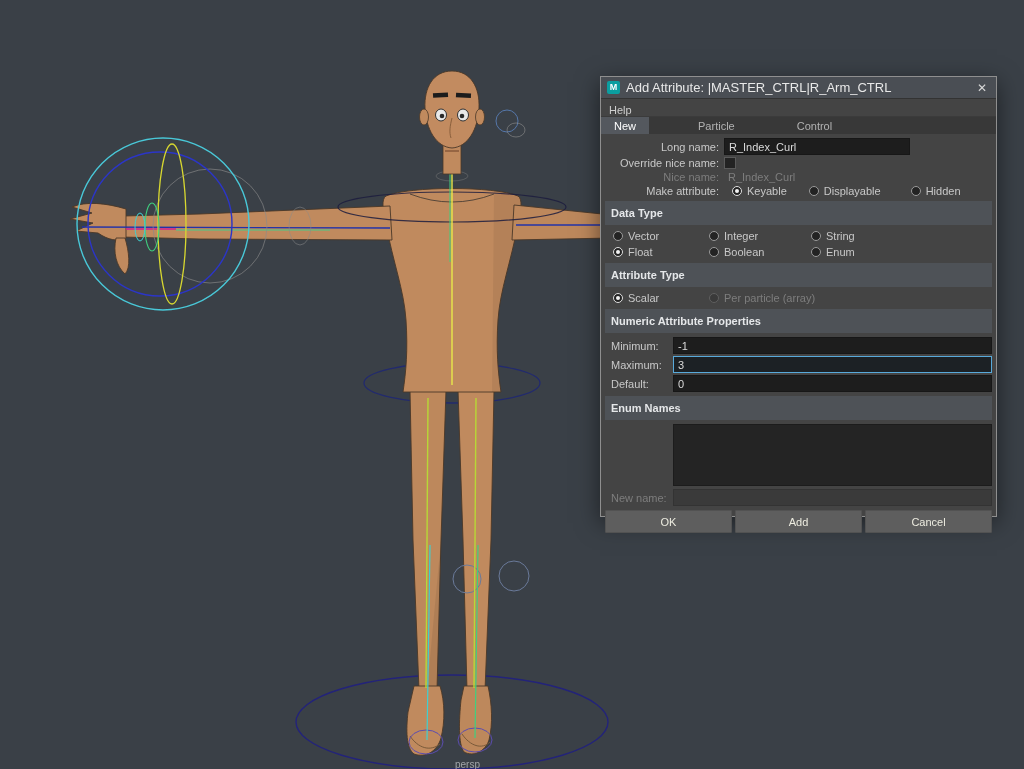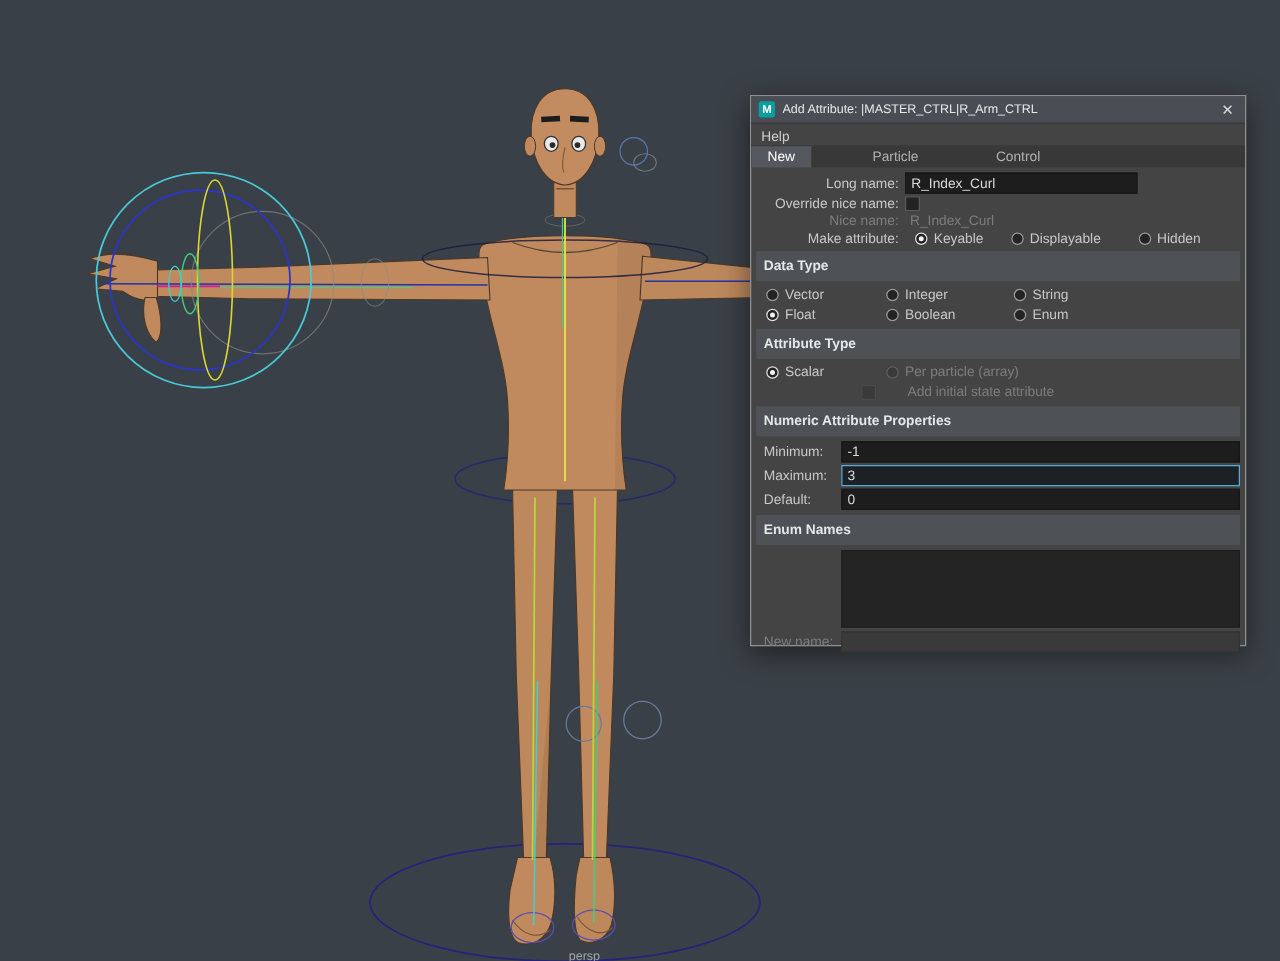--- a/index.html
+++ b/index.html
@@ -14,21 +14,21 @@
   
   .dialog{
     position:absolute;left:600px;top:76px;width:397px;height:441px;z-index:10;
     background:#444444;border:1px solid #8f8f8f;box-sizing:border-box;
     box-shadow:0 6px 22px rgba(0,0,0,.5);
     display:flex;flex-direction:column;
     font-size:11px;color:#c8c8c8;
   }
   .titlebar{height:21px;flex:none;background:#4a4e54;display:flex;align-items:center;padding:0 6px;gap:6px;border-bottom:1px solid #333;}
   .maya-icon{width:13px;height:13px;flex:none;background:#0b9ea0;color:#fff;font-weight:bold;font-size:9px;line-height:13px;text-align:center;border-radius:2px;}
-  .title{flex:1;color:#e8e8e8;font-size:10px;white-space:nowrap;overflow:hidden;}
+  .title{flex:1;color:#e8e8e8;font-size:13px;white-space:nowrap;overflow:hidden;}
   .close{color:#d8d8d8;font-size:12px;padding:0 3px;}
   .menubar{height:17px;flex:none;display:flex;align-items:flex-end;padding:0 8px;background:#444;border-bottom:1px solid #3b3b3b;}
   .menu-item{color:#cfcfcf;}
   .tabbar{height:17px;flex:none;background:#383838;display:flex;gap:36px;}
   .tab{padding:0 13px;color:#b2b2b2;display:flex;align-items:center;}
   .tab.active{background:#54585e;color:#ffffff;}
 
   .content{flex:1;display:flex;flex-direction:column;padding:3px 4px 2px;min-height:0;}
   .row{display:flex;align-items:center;margin:1px 0;flex:none;}
   .lbl{width:114px;text-align:right;margin-right:5px;color:#c8c8c8;flex:none;}
@@ -235,24 +235,20 @@
     <div class="dtrow">
       <span class="dtcol">
         <span class="radio sel"></span>
         <span class="rlabel">Scalar</span>
       </span>
       <span class="dtcol" style="width:auto">
         <span class="radio dis"></span>
         <span class="rlabel dim">Per particle (array)</span>
       </span>
     </div>
-    <div class="dtrow" style="padding-left:84px">
-      <span class="checkbox dis"></span>
-      <span class="rlabel dim">Add initial state attribute</span>
-    </div>
 
     <div class="header">Numeric Attribute Properties</div>
     <div class="row">
       <span class="numlbl">Minimum:</span>
       <input class="txt numfield" type="text" value="-1" style="">
     </div>
     <div class="row">
       <span class="numlbl">Maximum:</span>
       <input class="txt numfield focused" type="text" value="3" style="">
     </div>
@@ -261,15 +257,20 @@
       <input class="txt numfield" type="text" value="0" style="">
     </div>
 
     <div class="header">Enum Names</div>
     <div class="enumbox"></div>
     <div class="row">
       <span class="numlbl dim">New name:</span>
       <span class="newnamefield"></span>
     </div>
 
+    <div class="btnrow">
+      <div class="btn">OK</div>
+      <div class="btn">Add</div>
+      <div class="btn">Cancel</div>
+    </div>
 
   </div>
 </div>
 
 </body></html>

